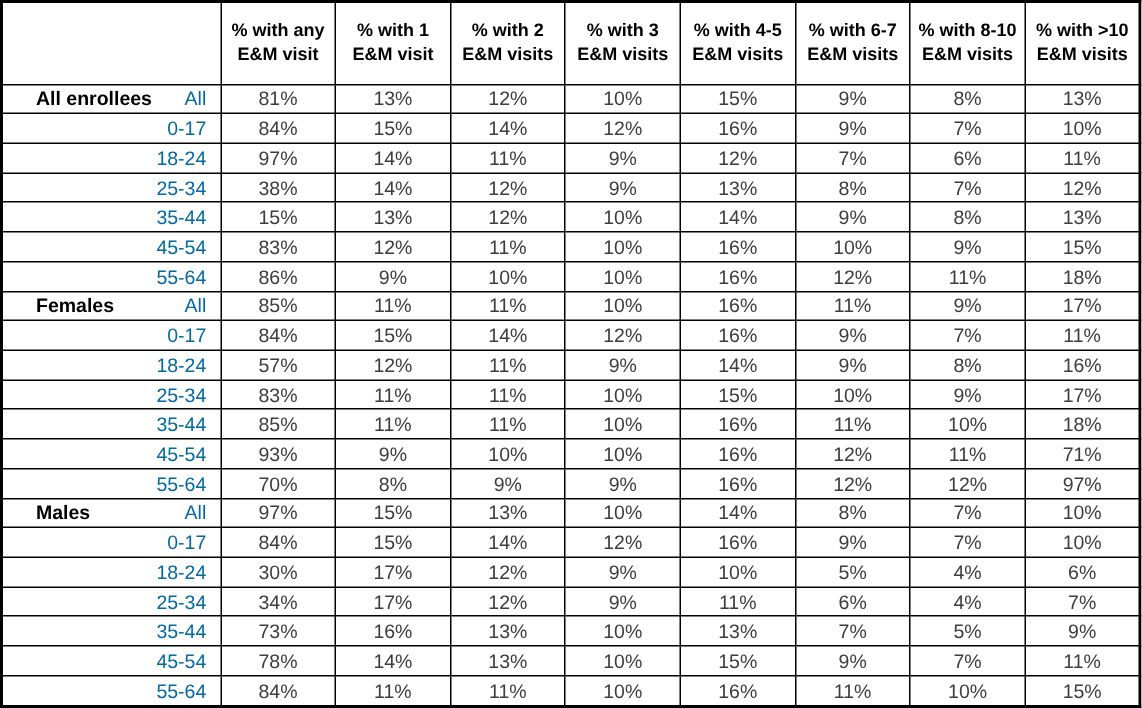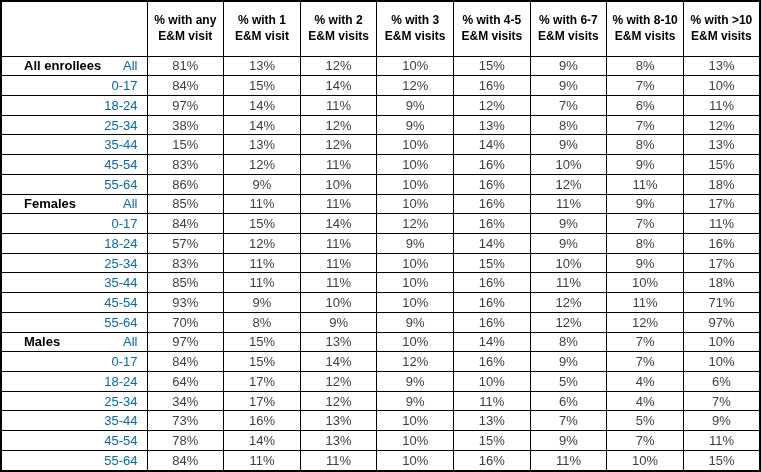--- a/index.html
+++ b/index.html
@@ -339,21 +339,21 @@
         <td class="val">7%</td>
         <td class="val">10%</td>
       </tr>
       <tr>
         <td class="label-cell">
           <div class="row-label-wrap">
             <span class="group"></span>
             <span class="age">18-24</span>
           </div>
         </td>
-        <td class="val">64%</td>
+        <td class="val">30%</td>
         <td class="val">17%</td>
         <td class="val">12%</td>
         <td class="val">9%</td>
         <td class="val">10%</td>
         <td class="val">5%</td>
         <td class="val">4%</td>
         <td class="val">6%</td>
       </tr>
       <tr>
         <td class="label-cell">

